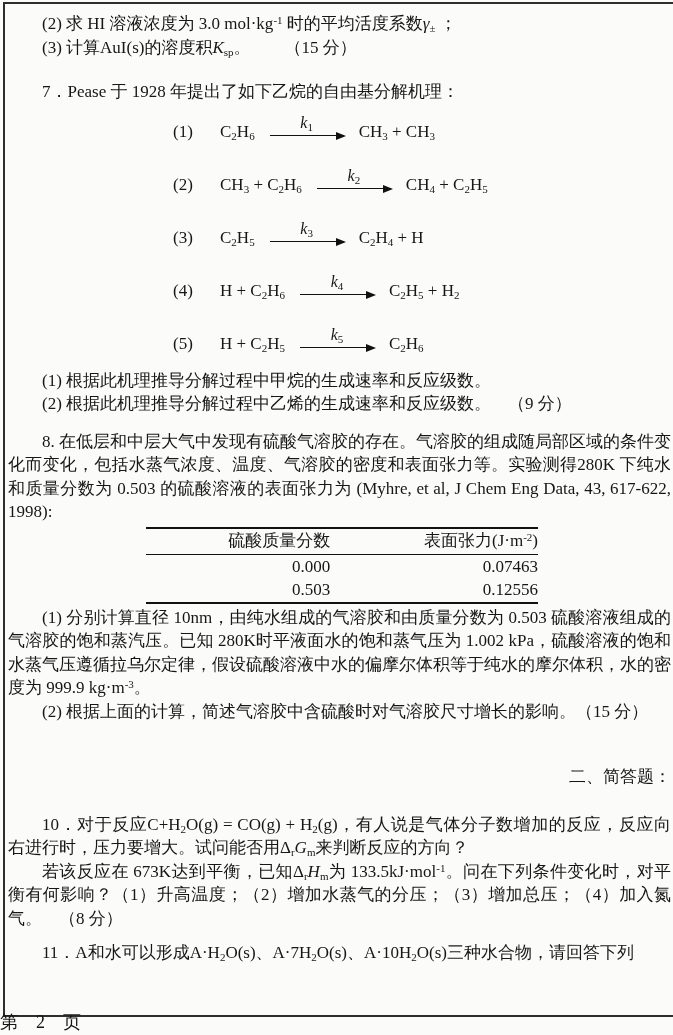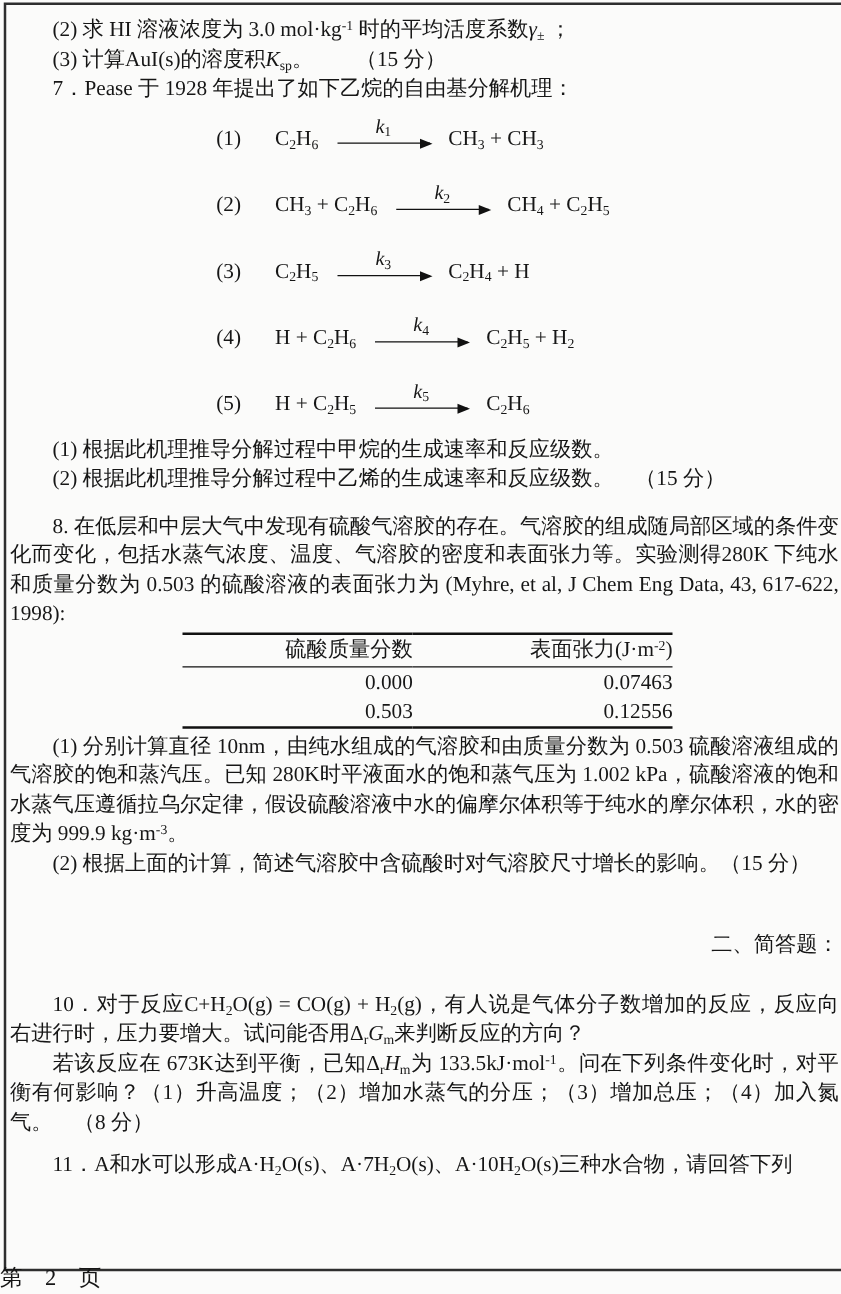--- a/index.html
+++ b/index.html
@@ -20,21 +20,21 @@
     overflow: hidden;
     font-size: 17px; line-height: 23.5px;
   }
   p { margin: 0; }
   .ind { text-indent: 34px; }
   .just { text-align: justify; }
   sub { font-size: 11px; vertical-align: -3px; line-height: 0; }
   sup { font-size: 11px; vertical-align: 5px; line-height: 0; }
   i { font-style: italic; }
 
-  .mt-q7intro { }
+  .mt-q7intro { margin-top: 21px; }
   .mt-q7sub { margin-top: 12px; }
   .mt-q8 { margin-top: 14px; }
   .mt-q8sub1 { margin-top: 2px; }
   .mt-sec2 { margin-top: 42px; text-align: right; }
   .mt-q9 { margin-top: 2px; }
   .mt-q10 { margin-top: 24px; }
   .mt-q11 { margin-top: 11px; }
 
   
   .reactions { margin-top: 0; }
@@ -141,21 +141,21 @@
         <span class="rxn-no">(5)</span>
         <span class="rxn-lhs">H + C<sub>2</sub>H<sub>5</sub></span>
         <span class="rxn-arrow">
             <span class="rxn-k">k<sub>5</sub></span>
           </span>
         <span class="rxn-rhs">C<sub>2</sub>H<sub>6</sub></span>
       </div>
     </div>
 
     <p class="ind mt-q7sub">(1) 根据此机理推导分解过程中甲烷的生成速率和反应级数。</p>
-    <p class="ind">(2) 根据此机理推导分解过程中乙烯的生成速率和反应级数。　（15 分）</p>
+    <p class="ind">(2) 根据此机理推导分解过程中乙烯的生成速率和反应级数。　（9 分）</p>
 
     <p class="ind just mt-q8">8. 在低层和中层大气中发现有硫酸气溶胶的存在。气溶胶的组成随局部区域的条件变化而变化，包括水蒸气浓度、温度、气溶胶的密度和表面张力等。实验测得280K 下纯水和质量分数为 0.503 的硫酸溶液的表面张力为 (Myhre, et al, J Chem Eng Data, 43, 617-622, 1998):</p>
 
     <table class="data-table">
       <thead>
         <tr>
           <th class="col-frac">硫酸质量分数</th>
           <th class="col-tension">表面张力(J·m<sup>-2</sup>)</th>
         </tr>
       </thead>

